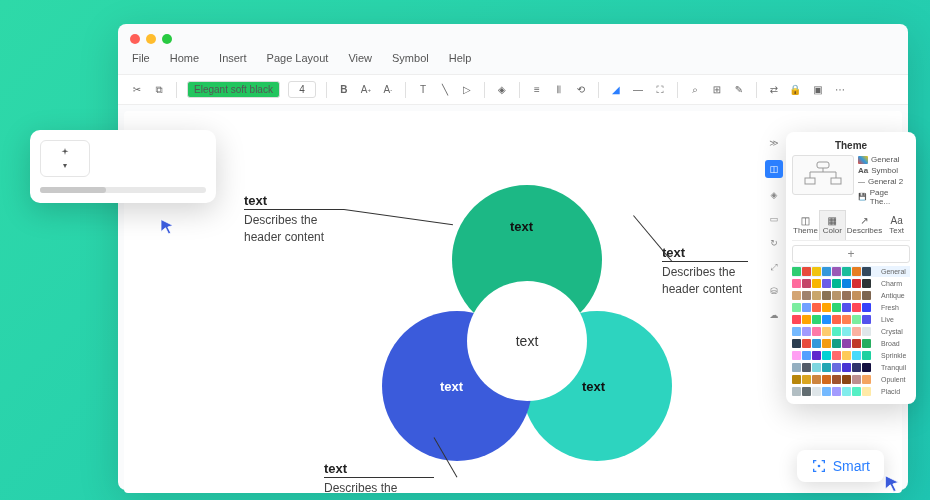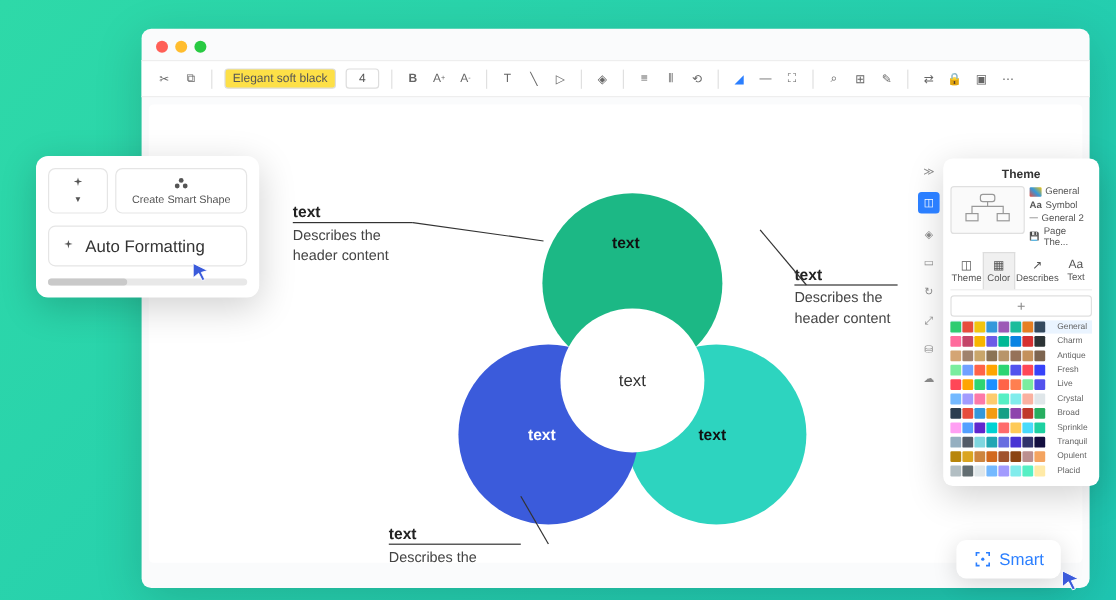--- a/index.html
+++ b/index.html
@@ -6,21 +6,21 @@
 body{background:linear-gradient(135deg,#2ed9a8 0%,#1fc7b3 100%);width:930px;height:500px;overflow:hidden;position:relative}
 .app-window{position:absolute;left:118px;top:24px;width:790px;height:466px;background:#fafbfc;border-radius:8px;box-shadow:0 10px 40px rgba(0,0,0,.15)}
 .window-controls{display:flex;gap:6px;padding:10px 12px 6px}
 .wc-dot{width:10px;height:10px;border-radius:50%}
 .wc-red{background:#ff5f57}.wc-yellow{background:#ffbd2e}.wc-green{background:#28ca42}
 .menubar{display:flex;gap:20px;padding:2px 14px 10px;font-size:11px;color:#555}
 .menubar span{cursor:pointer}
 .toolbar{display:flex;align-items:center;gap:8px;padding:6px 12px;border-top:1px solid #eee;border-bottom:1px solid #eee;font-size:10px;color:#555;background:#fff}
 .tb-sep{width:1px;height:16px;background:#e0e0e0;margin:0 2px}
 .tb-icon{width:14px;height:14px;display:flex;align-items:center;justify-content:center;cursor:pointer;color:#666}
-.font-select{border:1px solid #ddd;border-radius:3px;padding:2px 6px;font-size:10px;background:#fde047;min-width:90px}
+.font-select{border:1px solid #ddd;border-radius:3px;padding:2px 6px;font-size:10px;background:#22c55e;min-width:90px}
 .size-select{border:1px solid #ddd;border-radius:3px;padding:2px 4px;font-size:10px;width:28px;text-align:center}
 .canvas-area{position:relative;height:calc(100% - 84px);background:#fff;margin:6px;border-radius:4px;overflow:hidden}
 .petal{position:absolute;width:150px;height:150px;border-radius:50%}
 .petal.green{background:#1cb885;left:328px;top:74px}
 .petal.teal{background:#2dd4bf;left:398px;top:200px}
 .petal.blue{background:#3b5bdb;left:258px;top:200px}
 .center-circle{position:absolute;width:120px;height:120px;border-radius:50%;background:#fff;left:343px;top:170px;display:flex;align-items:center;justify-content:center;font-size:14px;font-weight:500;color:#333}
 .petal-label{position:absolute;font-size:13px;font-weight:600;color:#111}
 .callout{position:absolute;font-size:13px;color:#222}
 .callout .hdr{font-weight:700;margin-bottom:4px}
@@ -63,20 +63,29 @@
 </style>
 </head>
 <body>
 
 <div class="app-window">
   <div class="window-controls">
     <div class="wc-dot wc-red"></div>
     <div class="wc-dot wc-yellow"></div>
     <div class="wc-dot wc-green"></div>
   </div>
+  <div class="menubar">
+    <span>File</span>
+    <span>Home</span>
+    <span>Insert</span>
+    <span>Page Layout</span>
+    <span>View</span>
+    <span>Symbol</span>
+    <span>Help</span>
+  </div>
   <div class="toolbar">
     <div class="tb-icon">✂</div>
     <div class="tb-icon">⧉</div>
     <div class="tb-sep"></div>
     <div class="font-select">Elegant soft black</div>
     <div class="size-select">4</div>
     <div class="tb-sep"></div>
     <div class="tb-icon">
         <b>B</b>
       </div>
@@ -140,34 +149,20 @@
 </div>
 
 <div class="float-panel">
   <div class="fp-row1">
     <div class="fp-btn narrow">
       <svg class="sparkle" viewBox="0 0 24 24">
           <path fill="#555" d="M12 2l1.5 5L19 8.5l-5.5 1.5L12 16l-1.5-6L5 8.5 10.5 7z"></path>
         </svg>
       <span style="font-size:8px">▾</span>
     </div>
-    <div class="fp-btn">
-      <svg width="16" height="12" viewBox="0 0 24 18">
-          <circle cx="12" cy="5" r="3" fill="#555"></circle>
-          <circle cx="7" cy="12" r="3" fill="#555"></circle>
-          <circle cx="17" cy="12" r="3" fill="#555"></circle>
-        </svg>
-      <span>Create Smart Shape</span>
-    </div>
-  </div>
-  <div class="auto-format-btn">
-    <svg class="sparkle" viewBox="0 0 24 24">
-        <path fill="#555" d="M12 2l1.5 5L19 8.5l-5.5 1.5L12 16l-1.5-6L5 8.5 10.5 7z"></path>
-      </svg>
-    <span>Auto Formatting</span>
   </div>
   <div class="slider-track">
       <div class="slider-fill"></div>
     </div>
   <div class="cursor-arrow" style="left:128px;top:88px">
     <svg viewBox="0 0 24 24">
         <path d="M4 2l16 8-7 2 4 8-3 1-4-8-6 5z"></path>
       </svg>
   </div>
 </div>

